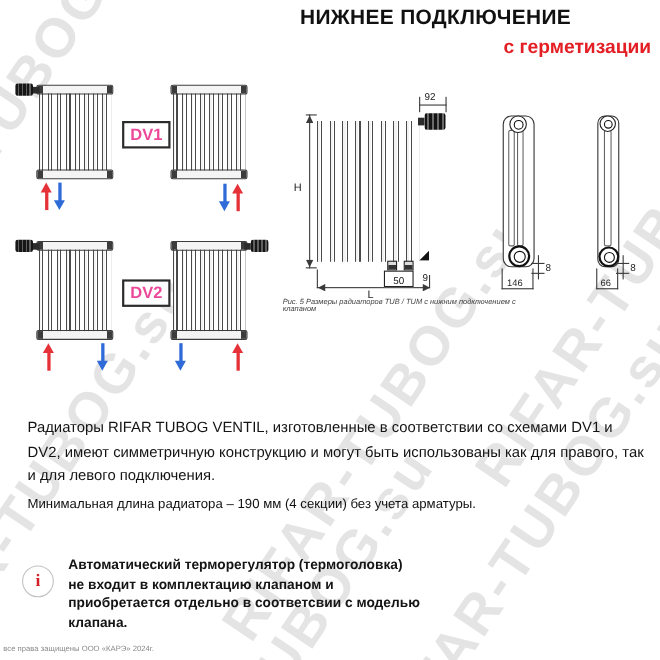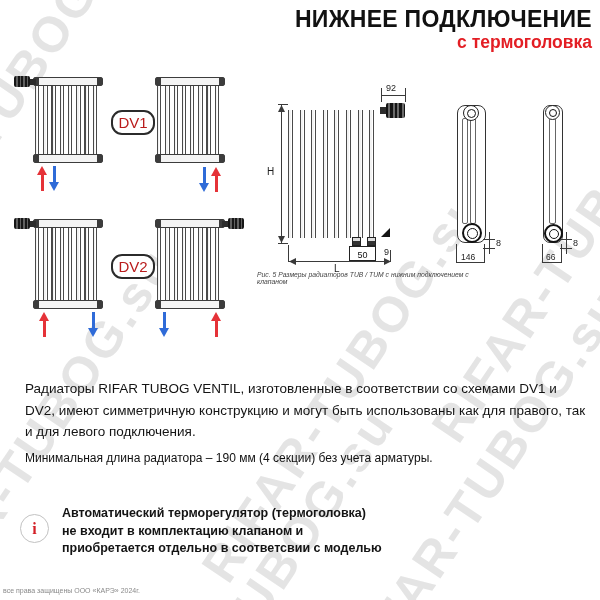--- a/index.html
+++ b/index.html
@@ -2,38 +2,38 @@
 <html><head>
 <meta charset="utf-8">
 <style>
   html,body{margin:0;padding:0}
   .page{position:relative;width:600px;height:600px;background:#fff;overflow:hidden;
         font-family:"Liberation Sans",sans-serif;color:#1a1a1a}
   
   .wm{position:absolute;font-weight:bold;font-size:50px;letter-spacing:3px;color:#dedede;
       white-space:nowrap;transform-origin:0 0;transform:rotate(-56deg);opacity:.8;pointer-events:none}
   
-  .title{position:absolute;left:200px;top:6px;width:392px;text-align:right;
-         font-size:23px;font-weight:bold;letter-spacing:.3px;color:#111}
+  .title{position:absolute;left:200px;top:6px;width:392px;text-align:center;
+         font-size:19px;font-weight:bold;letter-spacing:.3px;color:#111}
   .subtitle{position:absolute;left:200px;top:32px;width:392px;text-align:right;
             font-size:17.5px;font-weight:bold}
   
   .rad{position:absolute}
   .rad .tubes{position:absolute;left:0;right:0;top:5px;bottom:5px;
     background:repeating-linear-gradient(to right,#4a4a4a 0 1px,#f3f3f3 1px 2.4px,#fff 2.4px 3.4px,#4a4a4a 3.4px 4.4px,#fff 4.4px 8.25px)}
   .rad .bar{position:absolute;left:-2px;right:-2px;height:7px;border:1px solid #3c3c3c;border-radius:2px;
     background:linear-gradient(to right,#3c3c3c 0 5px,#f4f4f4 5px calc(100% - 5px),#3c3c3c calc(100% - 5px) 100%)}
   .bar.top{top:-1px}.bar.bot{bottom:-1px}
   .valve{position:absolute;width:16px;height:11px;border-radius:2px;
     background:repeating-linear-gradient(to right,#161616 0 2px,#606060 2px 3.6px)}
   .valve.left{left:-21px;top:-2px}.valve.right{right:-21px;top:-2px}
   .valve.left::after,.valve.right::after{content:"";position:absolute;top:2.5px;width:6px;height:6px;background:#2c2c2c}
   .valve.left::after{right:-6px}.valve.right::after{left:-6px}
-  .dvbox{position:absolute;width:40px;height:21px;border:2px solid #2b2b2b;border-radius:11px;background:#fff;
-    display:flex;align-items:center;justify-content:center;font-weight:normal;font-size:15px;color:#b91c1c}
+  .dvbox{position:absolute;width:40px;height:21px;border:2px solid #2b2b2b;border-radius:0;background:#fff;
+    display:flex;align-items:center;justify-content:center;font-weight:bold;font-size:15px;color:#ec4899}
   
   .arrow{position:absolute;width:11px;height:25px}
   .arrow i{position:absolute;left:4px;width:3px;background:currentColor}
   .arrow.up i{top:7px;bottom:0}.arrow.down i{top:0;bottom:7px}
   .arrow b{position:absolute;left:0;width:0;height:0}
   .arrow.up b{top:0;border-left:5.5px solid transparent;border-right:5.5px solid transparent;border-bottom:9px solid currentColor}
   .arrow.down b{bottom:0;border-left:5.5px solid transparent;border-right:5.5px solid transparent;border-top:9px solid currentColor}
   .red{color:#e53238}.blue{color:#2f6bd8}
   
   .ln{position:absolute;background:#3a3a3a}
@@ -76,21 +76,21 @@
 
   <span class="wm" style="left:-150px;top:280px">RIFAR-TUBOG.su</span>
   <span class="wm" style="left:-120px;top:620px">RIFAR-TUBOG.su</span>
   <span class="wm" style="left:100px;top:780px">RIFAR-TUBOG.su</span>
   <span class="wm" style="left:190px;top:560px">RIFAR-TUBOG.su</span>
   <span class="wm" style="left:330px;top:660px">RIFAR-TUBOG.su</span>
   <span class="wm" style="left:420px;top:420px">RIFAR-TUBOG.su</span>
   <span class="wm" style="left:470px;top:790px">RIFAR-TUBOG.su</span>
 
   <div class="title">НИЖНЕЕ ПОДКЛЮЧЕНИЕ</div>
-  <div class="subtitle" style="color:#e31e24">с термоголовка</div>
+  <div class="subtitle" style="color:#e31e24">с герметизации</div>
 
   <div>
     <div class="rad" style="left:35px;top:78px;width:66px;height:84px">
       <div class="tubes"></div>
       <div class="bar top"></div>
       <div class="bar bot"></div>
       <div class="valve left"></div>
     </div>
     <div class="dvbox" style="left:111px;top:110px">DV1</div>
     <div class="rad" style="left:157px;top:78px;width:66px;height:84px">
@@ -231,17 +231,18 @@
   <div class="para">Радиаторы RIFAR TUBOG VENTIL, изготовленные в соответствии со схемами DV1 и DV2, имеют симметричную конструкцию и могут быть использованы как для правого, так и для левого подключения.</div>
   <div class="minlen">Минимальная длина радиатора – 190 мм (4 секции) без учета арматуры.</div>
 
   <div class="info-circ">
     <span class="info-i">i</span>
   </div>
   <div class="info-text">
     <div>Автоматический терморегулятор (термоголовка)</div>
     <div>не входит в комплектацию клапаном и</div>
     <div>приобретается отдельно в соответсвии с моделью</div>
+    <div>клапана.</div>
   </div>
 
   <div class="footer">все права защищены ООО «КАРЭ» 2024г.</div>
 
 </div>
 
 </body></html>

